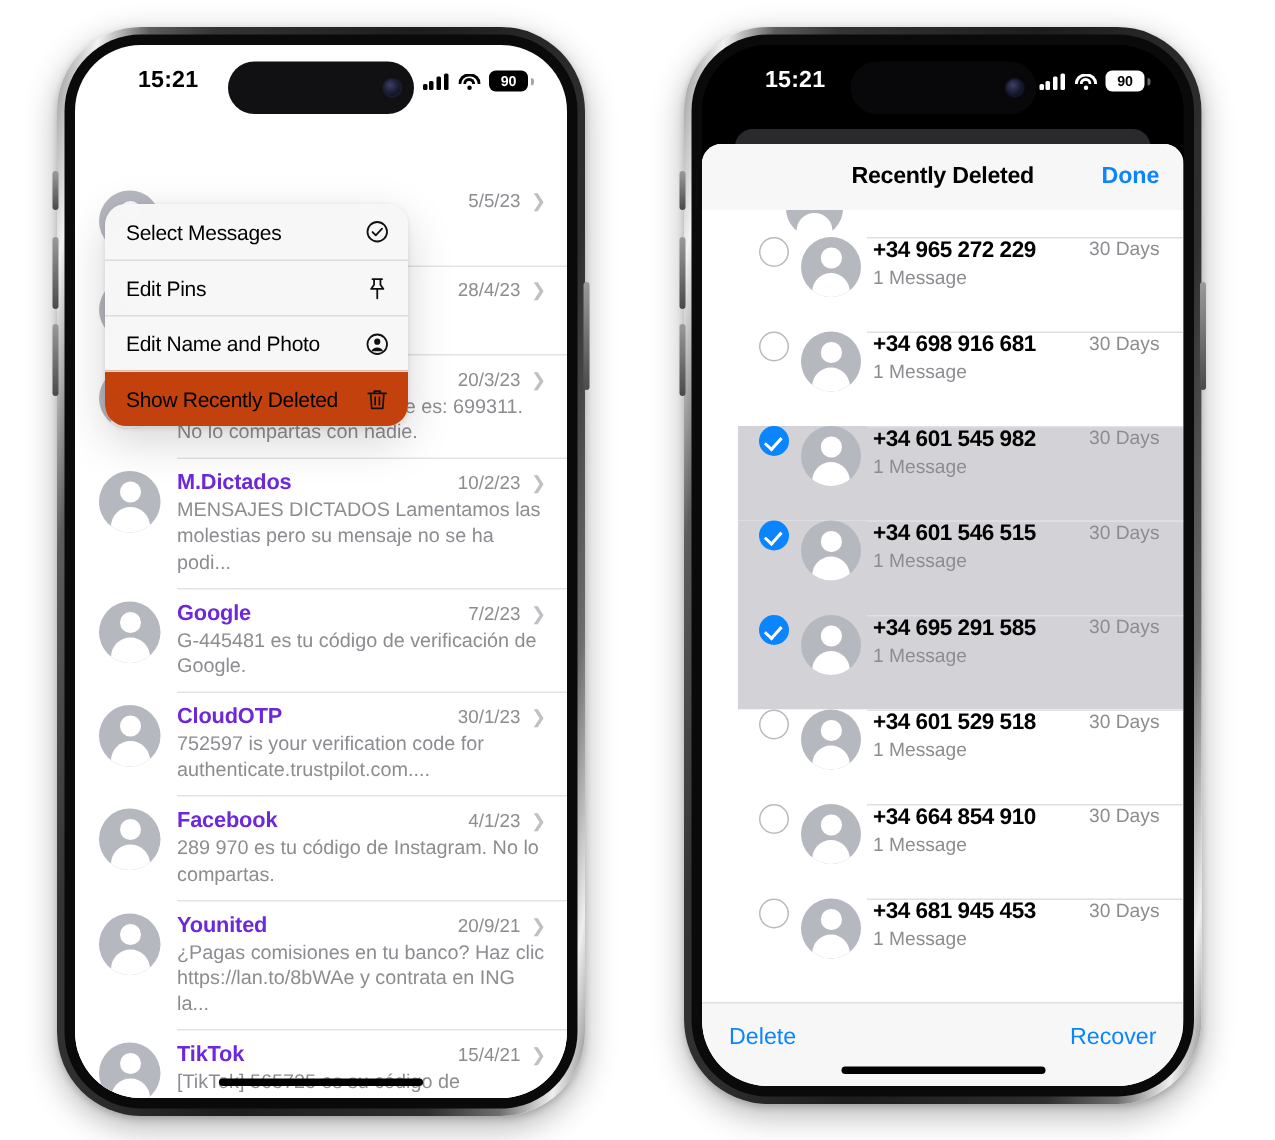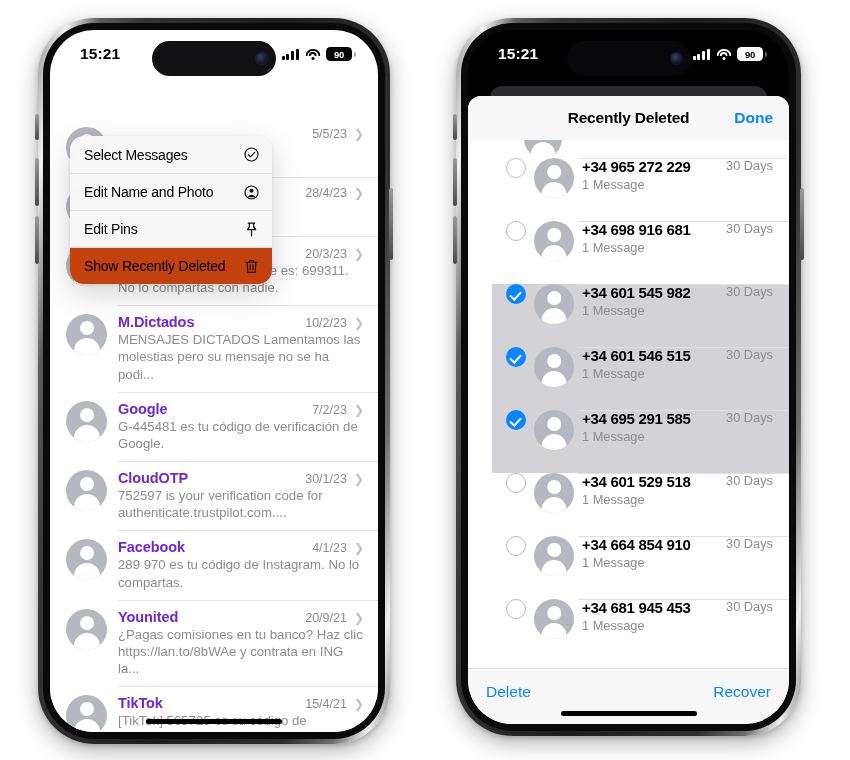--- a/index.html
+++ b/index.html
@@ -38,21 +38,21 @@
 
   
   .btn-side { position: absolute; background: linear-gradient(180deg,#9a9a9a,#4a4a4a); border-radius: 2px; }
   .b-sil  { left: -3px; width: 4px; height: 26px; top: 96px; }
   .b-up   { left: -3px; width: 4px; height: 48px; top: 140px; }
   .b-dn   { left: -3px; width: 4px; height: 48px; top: 198px; }
   .b-pw   { right: -3px; width: 4px; height: 72px; top: 170px; }
 
   
   .statusbar {
-    position: absolute; top: 0; left: 0; right: 0; height: 48px;
+    position: absolute; top: 0; left: 12px; right: 0; height: 48px;
     display: flex; align-items: center; z-index: 40;
     padding: 0 26px 0 30px;
   }
   .sb-time { font-size: 15.5px; font-weight: 700; letter-spacing: .1px; }
   .sb-right { margin-left: auto; display: flex; align-items: center; gap: 6px; }
   .bars { display: flex; align-items: flex-end; gap: 1.8px; height: 11px; }
   .bars i { display:block; width: 3px; border-radius: 1px; }
   .bars i:nth-child(1){height:4px}.bars i:nth-child(2){height:6px}
   .bars i:nth-child(3){height:8.5px}.bars i:nth-child(4){height:11px}
   .wifi { position: relative; width: 15px; height: 11px; }
@@ -317,37 +317,37 @@
           <div class="ctx-item">
             <span class="ctx-label">Select Messages</span>
             <span class="ctx-icon">
               <svg width="17" height="17" viewBox="0 0 24 24" fill="none" stroke="#111" stroke-width="1.7" stroke-linecap="round" stroke-linejoin="round">
                 <circle cx="12" cy="12" r="9.2"></circle>
                   <path d="M7.6 12.3l3 3 5.9-6.2"></path>
               </svg>
             </span>
           </div>
           <div class="ctx-item">
+            <span class="ctx-label">Edit Pins</span>
+            <span class="ctx-icon">
+              <svg width="17" height="17" viewBox="0 0 24 24" fill="none" stroke="#111" stroke-width="1.7" stroke-linecap="round" stroke-linejoin="round">
+                <path d="M7.5 3h9M9 3v5.2L6.2 12.2h11.6L15 8.2V3M12 12.2V21"></path>
+              </svg>
+            </span>
+          </div>
+          <div class="ctx-item">
             <span class="ctx-label">Edit Name and Photo</span>
             <span class="ctx-icon">
               <svg width="17" height="17" viewBox="0 0 24 24">
                 <circle cx="12" cy="12" r="9.2" fill="none" stroke="#111" stroke-width="1.7"></circle>
                 <circle cx="12" cy="9.6" r="2.9" fill="#111"></circle>
                 <path d="M6.4 18.6a6.2 6.2 0 0 1 11.2 0" fill="#111"></path>
               </svg>
             </span>
           </div>
-          <div class="ctx-item">
-            <span class="ctx-label">Edit Pins</span>
-            <span class="ctx-icon">
-              <svg width="17" height="17" viewBox="0 0 24 24" fill="none" stroke="#111" stroke-width="1.7" stroke-linecap="round" stroke-linejoin="round">
-                <path d="M7.5 3h9M9 3v5.2L6.2 12.2h11.6L15 8.2V3M12 12.2V21"></path>
-              </svg>
-            </span>
-          </div>
           <div class="ctx-item active">
             <span class="ctx-label">Show Recently Deleted</span>
             <span class="ctx-icon">
               <svg width="17" height="17" viewBox="0 0 24 24" fill="none" stroke="#111" stroke-width="1.6" stroke-linecap="round" stroke-linejoin="round">
                 <path d="M3.6 6h16.8M9.2 6V3.8h5.6V6M5.8 6l1 14.2h10.4L18.2 6M10 9.6v7M14 9.6v7"></path>
               </svg>
             </span>
           </div>
         </div>
 

